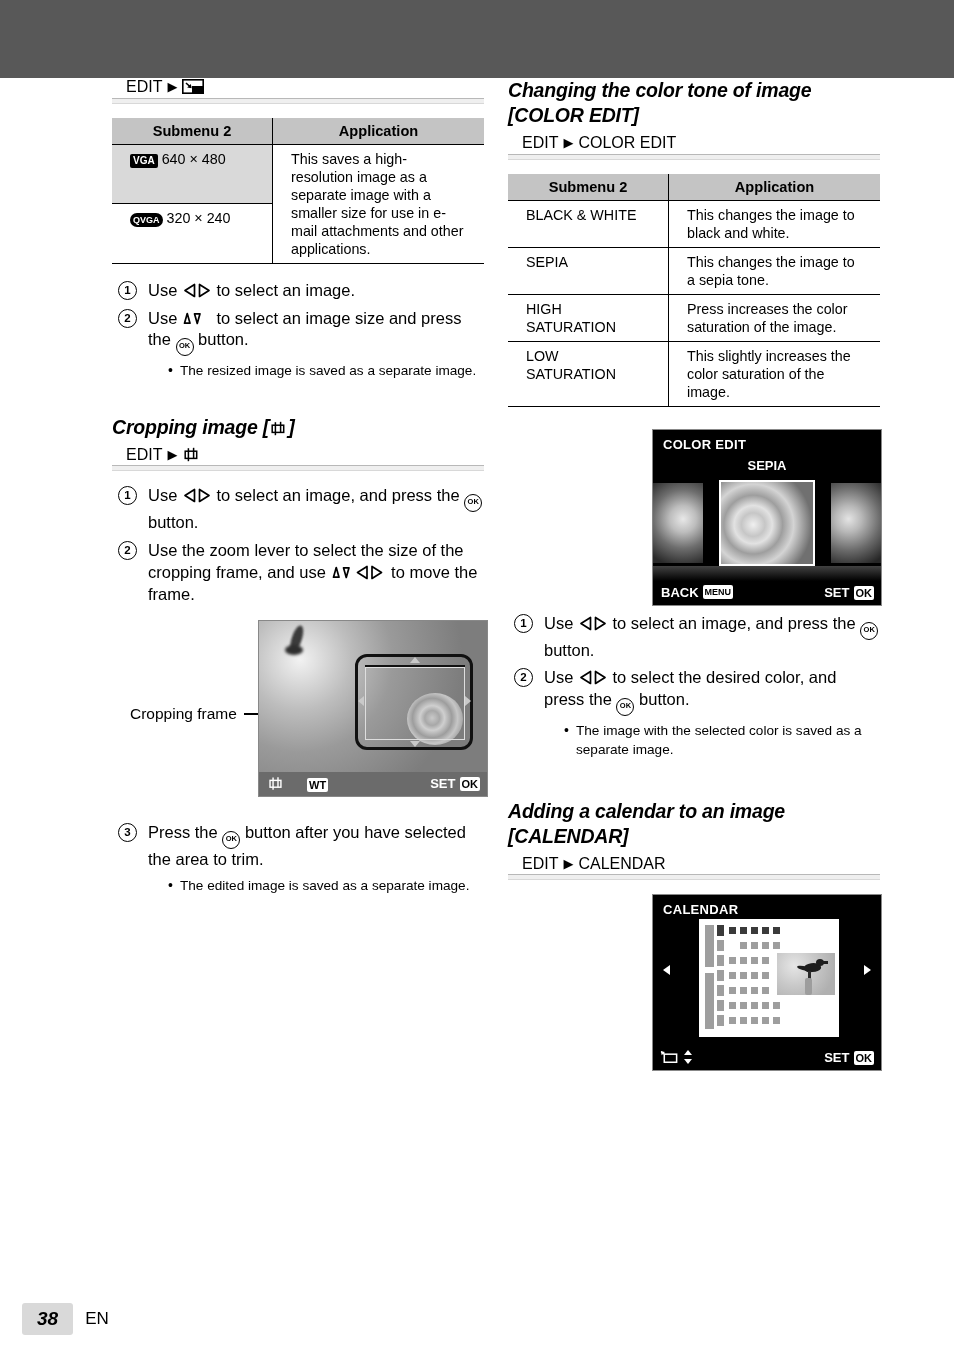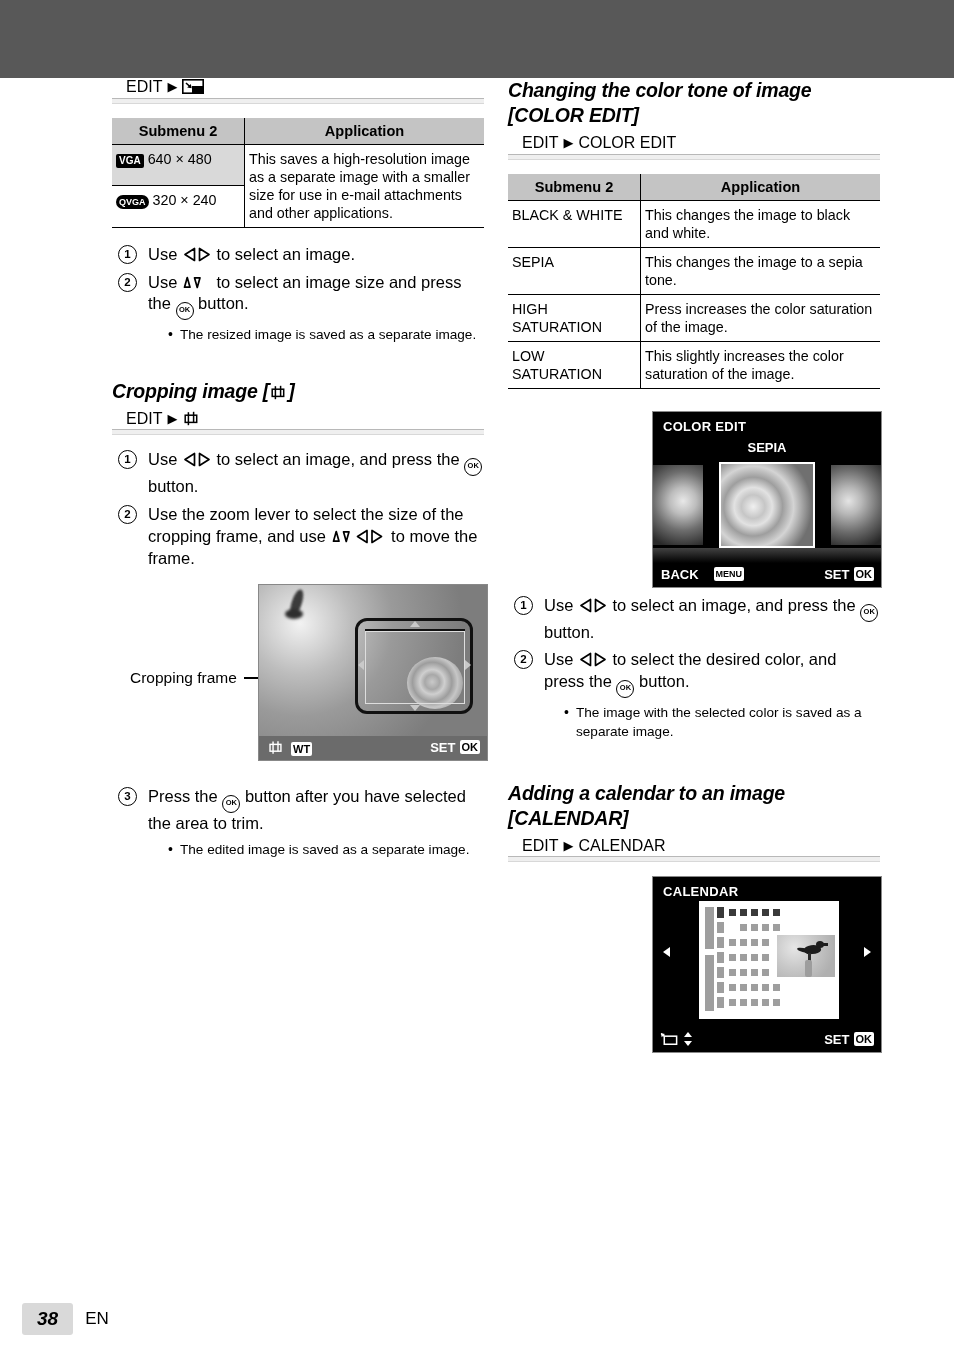--- a/index.html
+++ b/index.html
@@ -32,21 +32,21 @@
   .rule { height:4px; border-top:1px solid #b8b8b8; border-bottom:1px solid #d8d8d8;
           background:#efefef; margin:0 0 14px 0; }
 
   table.tbl { border-collapse:collapse; width:372px; font-size:14.3px; }
   table.tbl th {
     background:#c4c4c4; font-weight:bold; font-size:14.6px;
     padding:5px 4px; text-align:center; border:none;
     border-bottom:1.5px solid #000;
   }
   table.tbl td {
-    border-bottom:1px solid #000; padding:5px 4px; vertical-align:top;
+    border-bottom:1px solid #000; padding:5px 18px; vertical-align:top;
     line-height:1.26;
   }
   table.tbl tr.hdrrow th:first-child { border-right:1.5px solid #000; }
   table.tbl td.c1 { border-right:1.5px solid #000; width:124px; }
   table.tbl td.hl { background:#d9d9d9; }
   .tbl-wrap { margin-bottom:16px; }
 
   ol.steps { list-style:none; margin:0; padding:0 0 0 32px; }
   ol.steps > li {
     position:relative; font-size:16.5px; line-height:1.33;
@@ -85,21 +85,21 @@
   .screen { position:relative; background:#000; border:1px solid #888; }
   .screen .title {
     position:absolute; color:#fff; font-weight:bold; font-size:13px;
     left:10px; top:7px; letter-spacing:.3px;
   }
   .screen .botbar {
     position:absolute; left:0; bottom:0; width:100%; height:24px;
   }
   .botbar .set {
     position:absolute; right:7px; top:4px; color:#fff; font-weight:bold;
-    font-size:13px; display:flex; align-items:flex-start; gap:4px;
+    font-size:13px; display:flex; align-items:flex-end; gap:4px;
   }
   .chip {
     display:inline-block; background:#fff; color:#000; font-weight:bold;
     font-size:11px; padding:0px 2px; border-radius:2px; line-height:14px;
   }
 
   
   #colorEditScreen { width:228px; height:175px; }
   #colorEditScreen .sepia-lbl {
     position:absolute; left:0; right:0; top:28px; text-align:center;
@@ -107,21 +107,21 @@
   }
   .thumbstrip { position:absolute; left:0; top:50px; width:100%; height:86px; }
   .thumb { position:absolute; overflow:hidden; }
   .thumb.side { width:50px; height:80px; top:3px; }
   .thumb.left  { left:0px; }
   .thumb.right { right:0px; }
   .thumb.center{ left:66px; top:0; width:96px; height:86px; border:2px solid #fff; box-sizing:border-box; }
   .ce-bot { background:#000; }
   .ce-bot .back {
     position:absolute; left:8px; top:4px; color:#fff; font-weight:bold;
-    font-size:13px; display:flex; align-items:center; gap:15px;
+    font-size:13px; display:flex; align-items:center; gap:4px;
   }
 
   
   #calendarScreen { width:228px; height:175px; }
   .cal-white {
     position:absolute; left:46px; top:24px; width:140px; height:118px; background:#fff;
   }
   .cal-arrow-l, .cal-arrow-r {
     position:absolute; top:70px; width:0; height:0; border-top:5px solid transparent;
     border-bottom:5px solid transparent;
@@ -283,21 +283,21 @@
 
         <div style="position:absolute;left:106px;top:46px;width:100px;height:73px;border:1.5px solid #dedede;box-sizing:border-box;"></div>
         <div style="position:absolute;left:106px;top:44px;width:100px;height:2px;background:#111;"></div>
 
         <div style="position:absolute;left:151px;top:36px;width:0;height:0;border-left:5px solid transparent;border-right:5px solid transparent;border-bottom:6px solid #c9c9c9;"></div>
         <div style="position:absolute;left:151px;top:120px;width:0;height:0;border-left:5px solid transparent;border-right:5px solid transparent;border-top:6px solid #c9c9c9;"></div>
         <div style="position:absolute;left:99px;top:75px;width:0;height:0;border-top:5px solid transparent;border-bottom:5px solid transparent;border-right:6px solid #c9c9c9;"></div>
         <div style="position:absolute;left:206px;top:75px;width:0;height:0;border-top:5px solid transparent;border-bottom:5px solid transparent;border-left:6px solid #c9c9c9;"></div>
 
         <div class="botbar" style="background:#6b6b6b;">
-          <div style="position:absolute;left:8px;top:4px;display:flex;align-items:center;gap:6px;">
+          <div style="position:absolute;left:8px;top:4px;display:flex;align-items:center;gap:22px;">
             <span><svg viewBox="0 0 19 15" width="18" height="15">
                   <rect x="3.2" y="4.2" width="11.5" height="7.2" fill="none" stroke="#fff" stroke-width="1.5"></rect>
                   <path d="M6.4 1.2 L6.4 14.2" stroke="#fff" stroke-width="1.5"></path>
                   <path d="M11.6 0.8 L11.6 11.8" stroke="#fff" stroke-width="1.5"></path>
                 </svg></span>
             <span class="chip">WT</span>
           </div>
           <div class="set">
             <span>SET</span>
             <span class="chip">OK</span>

